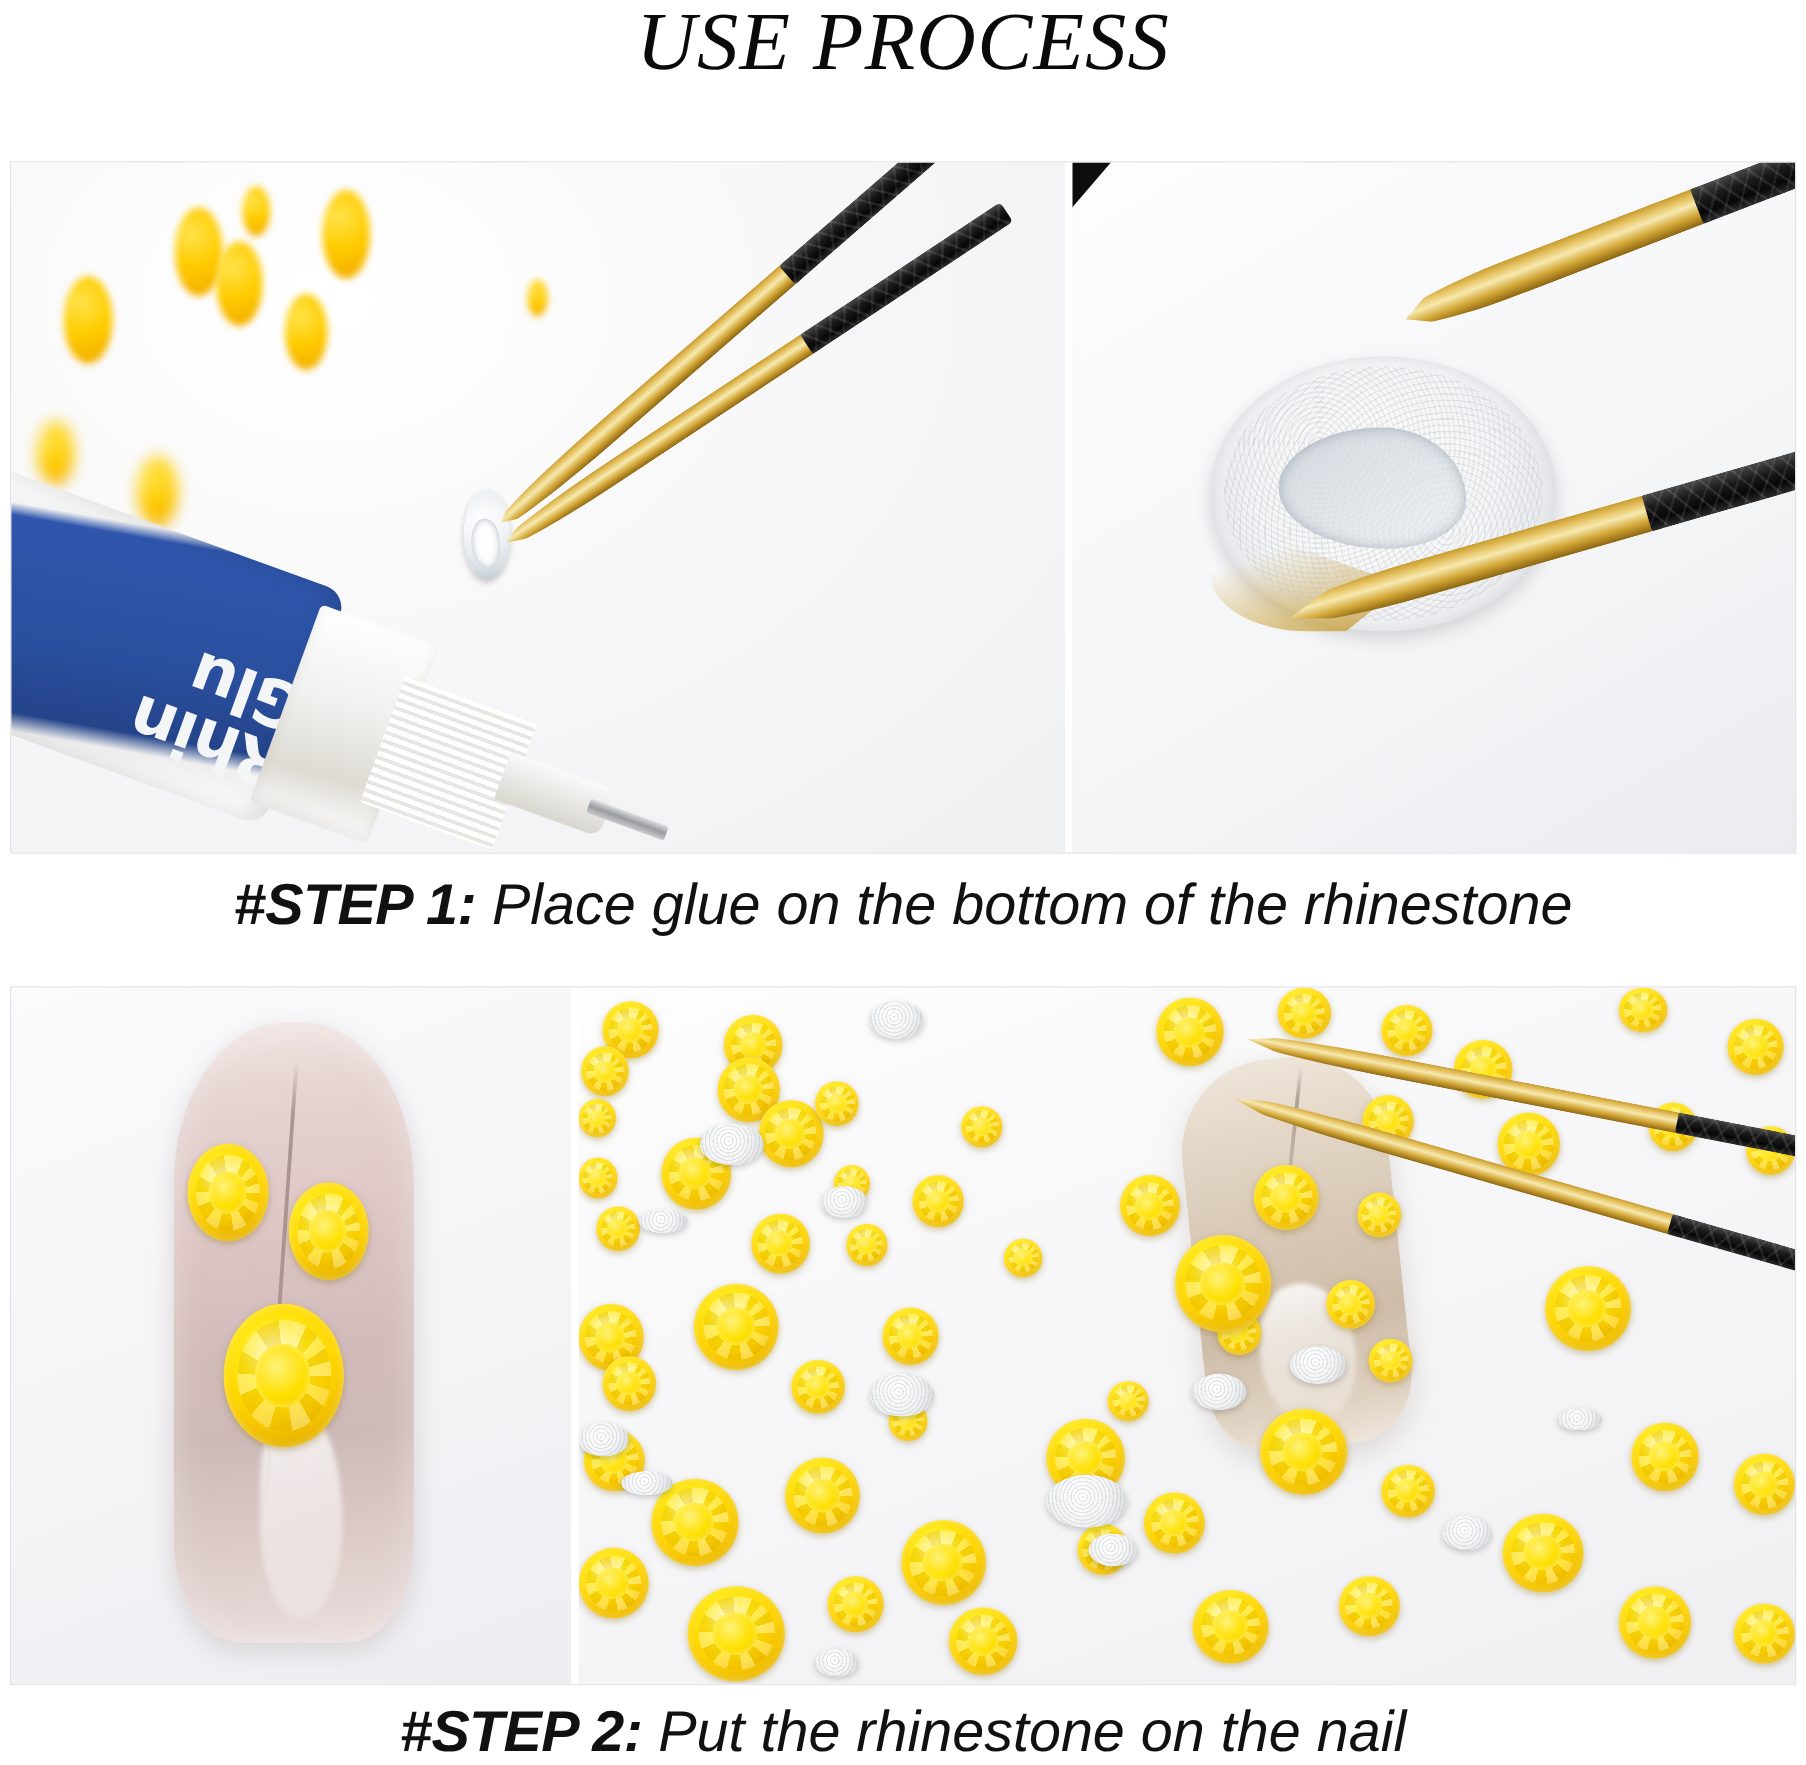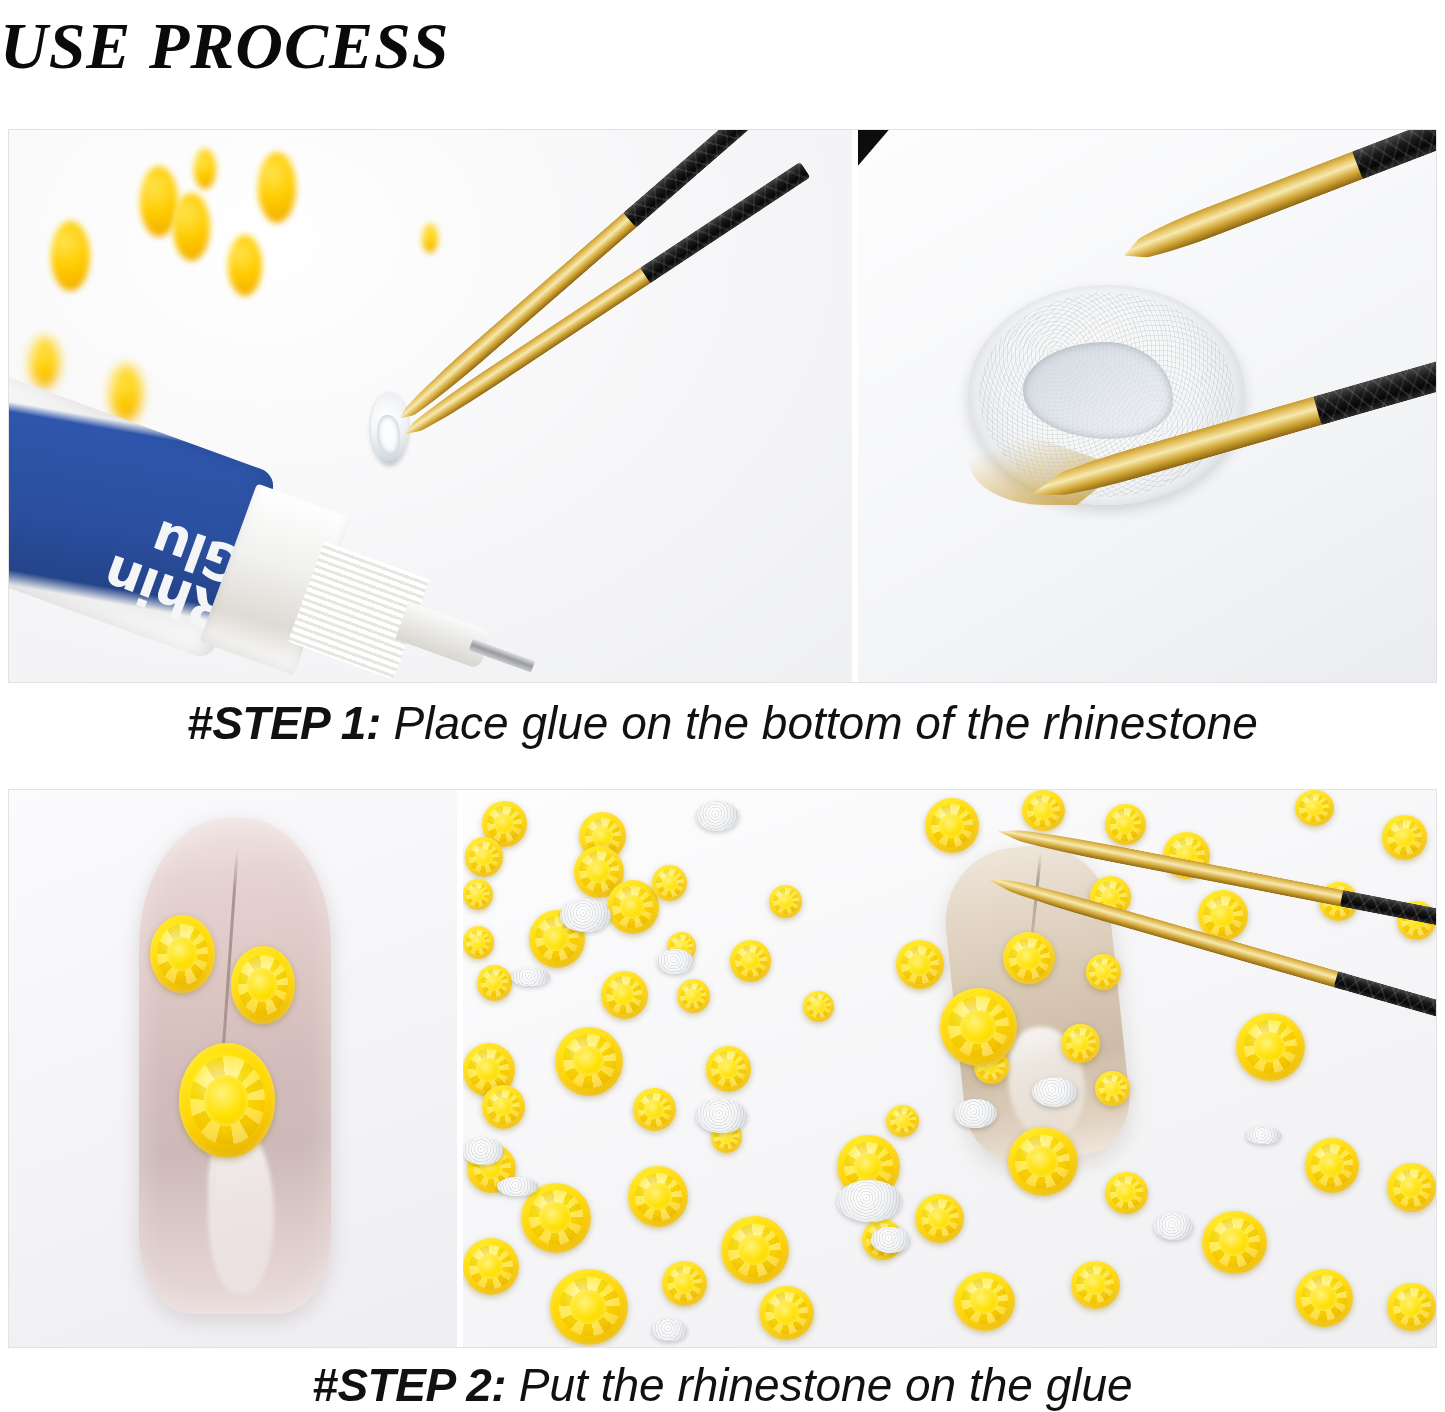--- a/index.html
+++ b/index.html
@@ -12,28 +12,28 @@
     width: 1445px;
     height: 1412px;
     font-family: "Liberation Sans", sans-serif;
     overflow: hidden;
     position: relative;
   }
 
   
   #page-title {
     position: absolute;
-    top: 12px;
+    top: 0px;
     left: 0;
     width: 1445px;
     height: 72px;
     line-height: 68px;
-    text-align: left;
+    text-align: center;
     font-family: "Liberation Serif", serif;
-    font-weight: bold;
+    font-weight: normal;
     font-style: italic;
     font-size: 66px;
     letter-spacing: 1px;
     color: #0a0a0a;
     white-space: nowrap;
   }
 
   
   .photo-row {
     position: absolute;
@@ -595,14 +595,14 @@
       <div class="gold"></div>
       <div class="black"></div>
       <div class="tex"></div>
     </div>
 
     <div class="gem" style="left:49.0%; top:35.5%; width:8.0%; height:14.0%; z-index:5;"></div>
   </div>
 </div>
 
 <div class="caption" id="caption-step2">
-  <span class="step-tag">#STEP 2:</span><span class="step-text"> Put the rhinestone on the glue</span>
+  <span class="step-tag">#STEP 2:</span><span class="step-text"> Put the rhinestone on the nail</span>
 </div>
 
 </body></html>

